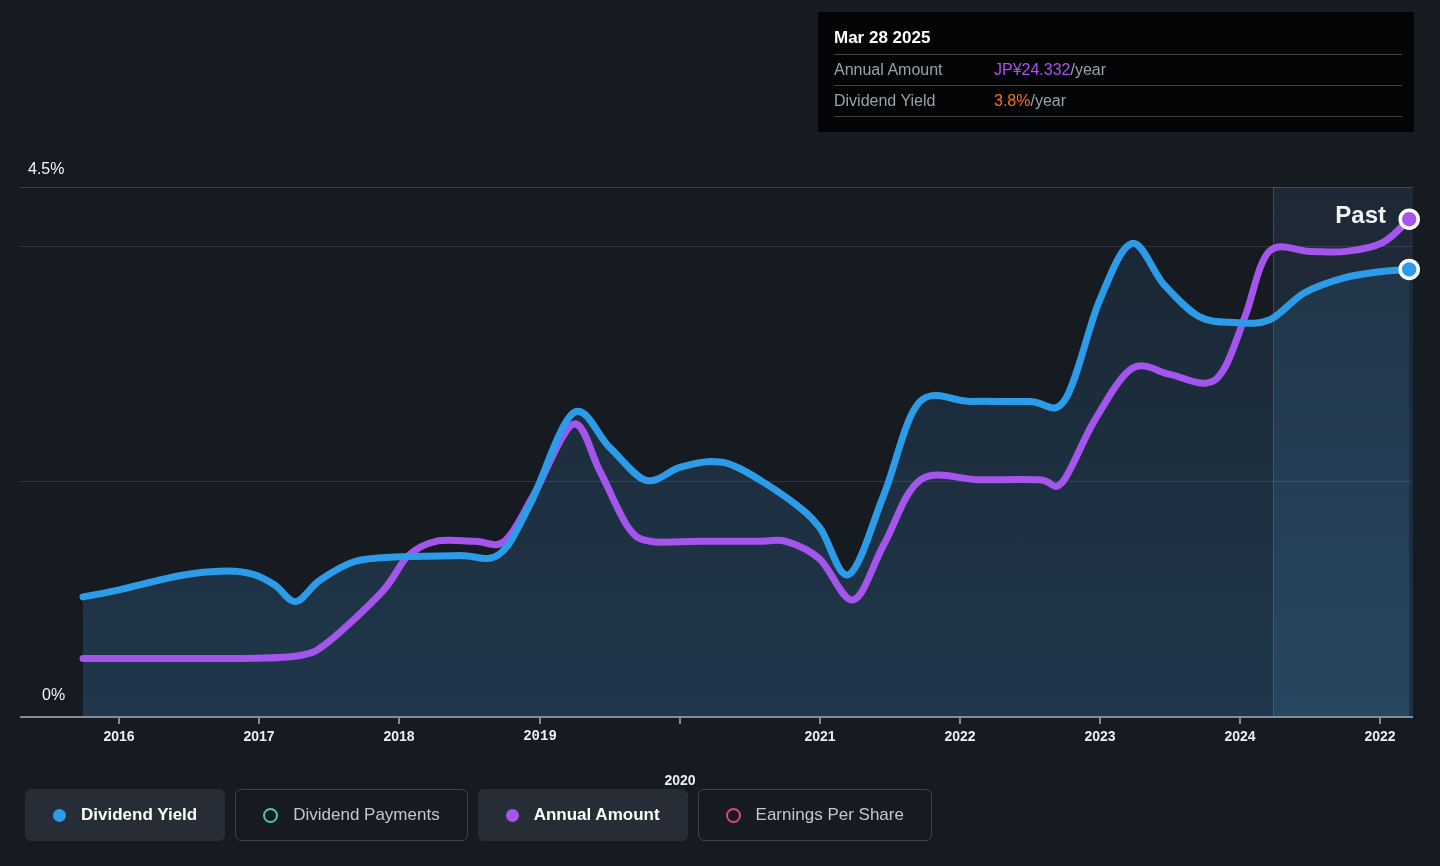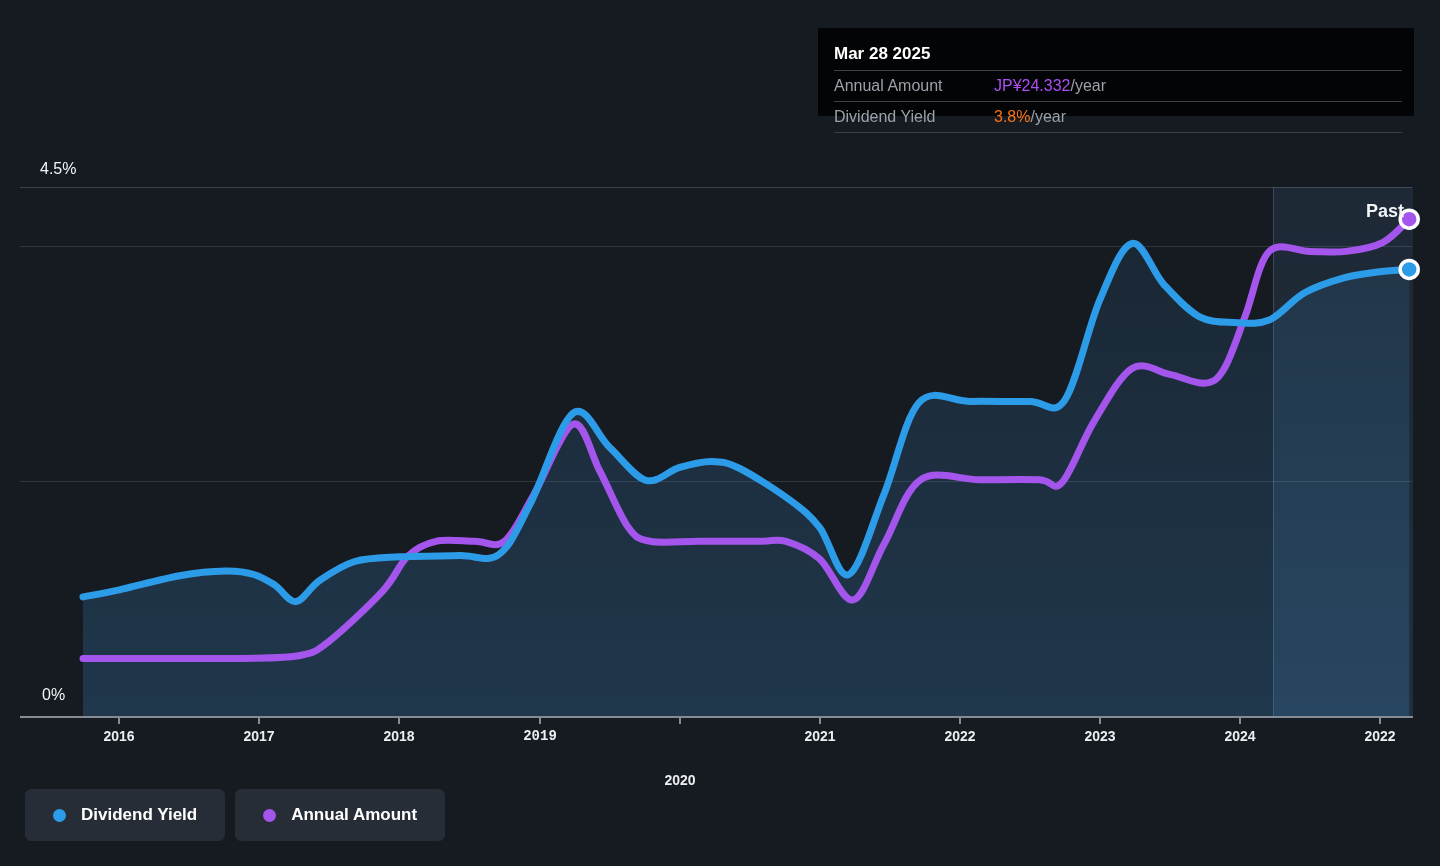--- a/index.html
+++ b/index.html
@@ -4,38 +4,38 @@
 <style>
   html,body{margin:0;padding:0;background:#0e1116;}
   .stage{
     position:relative; width:1440px; height:866px; overflow:hidden;
     background:#161a21;
     font-family:"Liberation Sans", sans-serif;
     -webkit-font-smoothing:antialiased;
   }
   
   .tooltip{
-    position:absolute; left:818px; top:28px; width:596px; height:88px;
+    position:absolute; left:818px; top:12px; width:596px; height:120px;
     background:#030405; box-sizing:border-box; padding:10px 12px 0 16px;
   }
   .tooltip-title{ color:#ffffff; font-size:17px; font-weight:700; line-height:32px; }
   .tooltip-row{
     display:flex; align-items:center; height:30px;
     border-top:1px solid #3e4044; font-size:16px;
   }
   .tooltip-row:last-child{ border-bottom:1px solid #3e4044; }
   .tt-label{ width:160px; color:#9aa1a9; }
   .tt-value{ font-weight:500; }
   .tt-suffix{ color:#9aa1a9; }
   
   .ylabel{ position:absolute; color:#f2f4f6; font-size:16px; font-weight:500; }
-  .ylabel-top{ left:40px; top:160px; }
+  .ylabel-top{ left:28px; top:160px; }
   .ylabel-bottom{ left:42px; top:686px; }
-  .past-label{ position:absolute; right:36px; top:201px; color:#f2f4f6;
-    font-size:18px; font-weight:600; }
+  .past-label{ position:absolute; right:54px; top:201px; color:#f2f4f6;
+    font-size:24px; font-weight:600; }
   
   .gridline{ position:absolute; left:20px; width:1392px; height:1px;
     background:rgba(255,255,255,0.12); }
   .gridline.top{ background:rgba(255,255,255,0.17); }
   .past-band{
     position:absolute; top:187px; height:530px;
     background:linear-gradient(to bottom, rgba(99,169,235,0.10), rgba(99,169,235,0.14));
     border-left:1px solid rgba(175,208,240,0.20);
   }
   .xaxis{ position:absolute; left:20px; top:716px; width:1393px; height:2px; background:#858c95; }
@@ -120,18 +120,26 @@
       <span class="tt-value" id="tt-val-1" style="color: #f97316;">3.8%</span>
         <span class="tt-suffix">/year</span>
     </div>
   </div>
 
   <div class="legend">
     <button class="legend-btn active">
       <span class="legend-dot" id="dot-0" style="background: rgb(45, 156, 232);"></span>
       <span>Dividend Yield</span>
     </button>
+    <button class="legend-btn">
+      <span class="legend-dot ring" id="dot-1" style="border-color: rgb(69, 200, 178);"></span>
+      <span>Dividend Payments</span>
+    </button>
     <button class="legend-btn active">
       <span class="legend-dot" id="dot-2" style="background: rgb(163, 85, 236);"></span>
       <span>Annual Amount</span>
+    </button>
+    <button class="legend-btn">
+      <span class="legend-dot ring" id="dot-3" style="border-color: rgb(217, 72, 127);"></span>
+      <span>Earnings Per Share</span>
     </button>
   </div>
 </div>
 
 </body></html>

